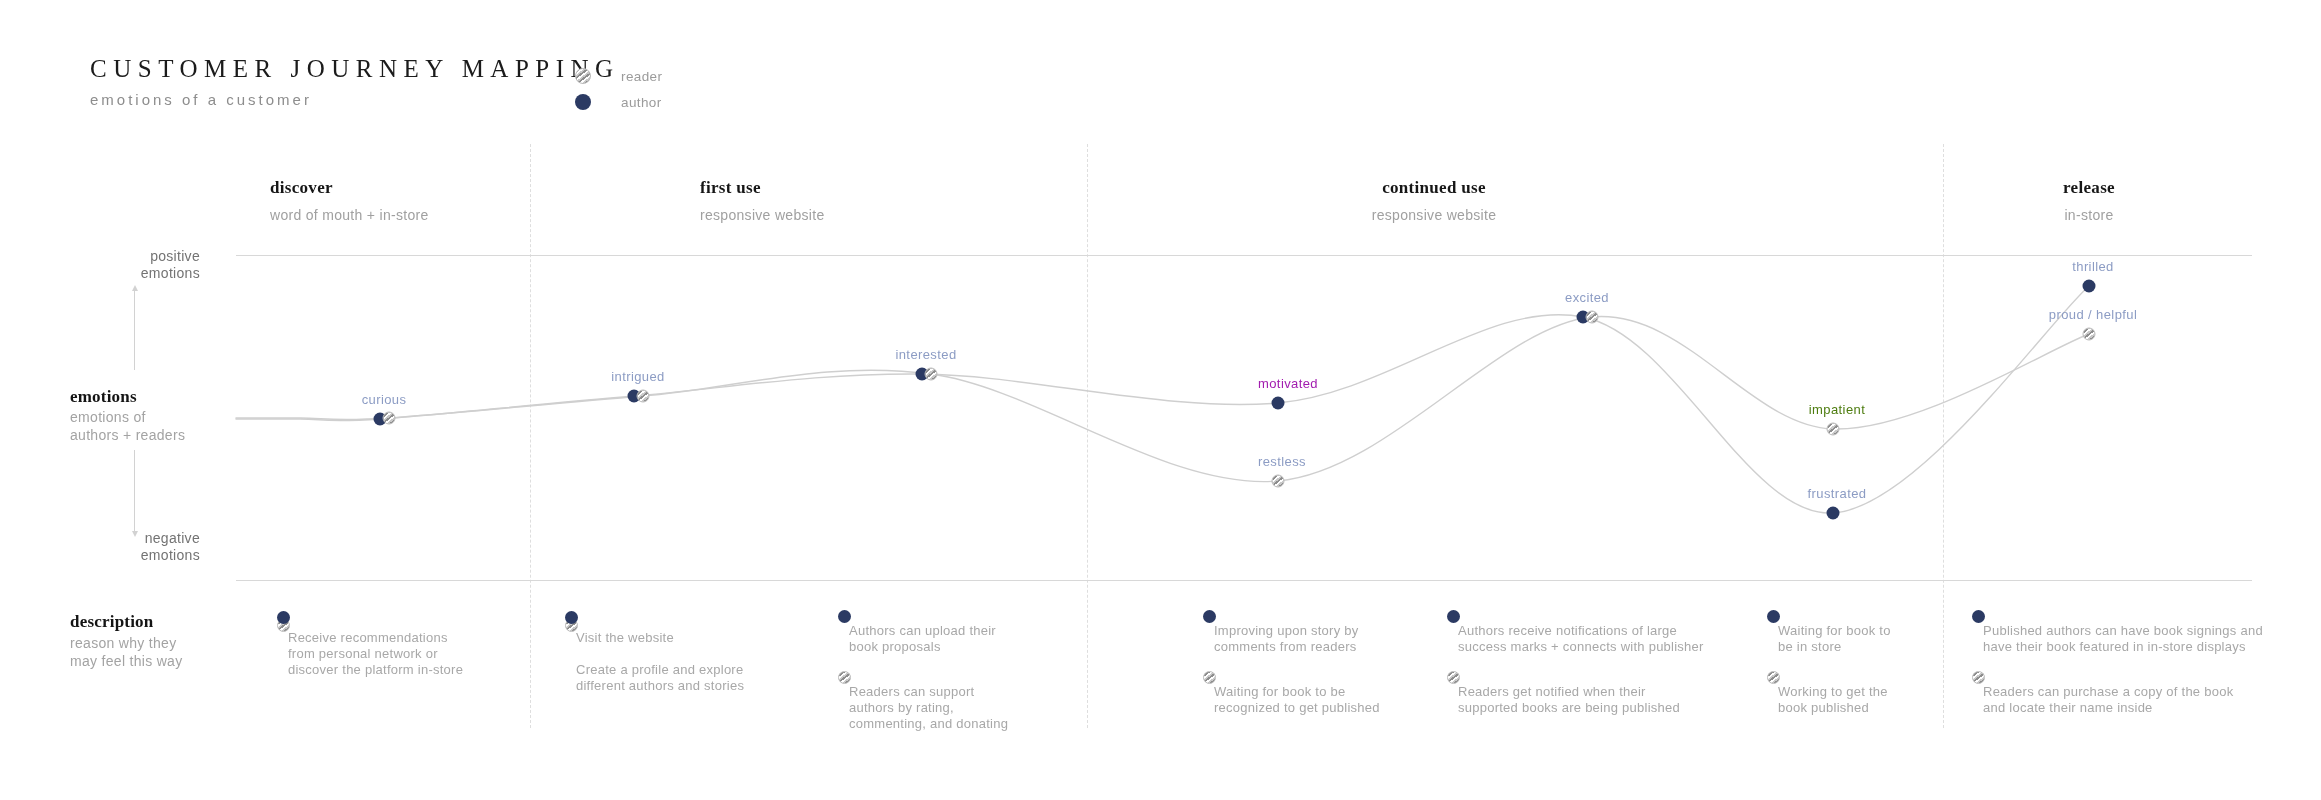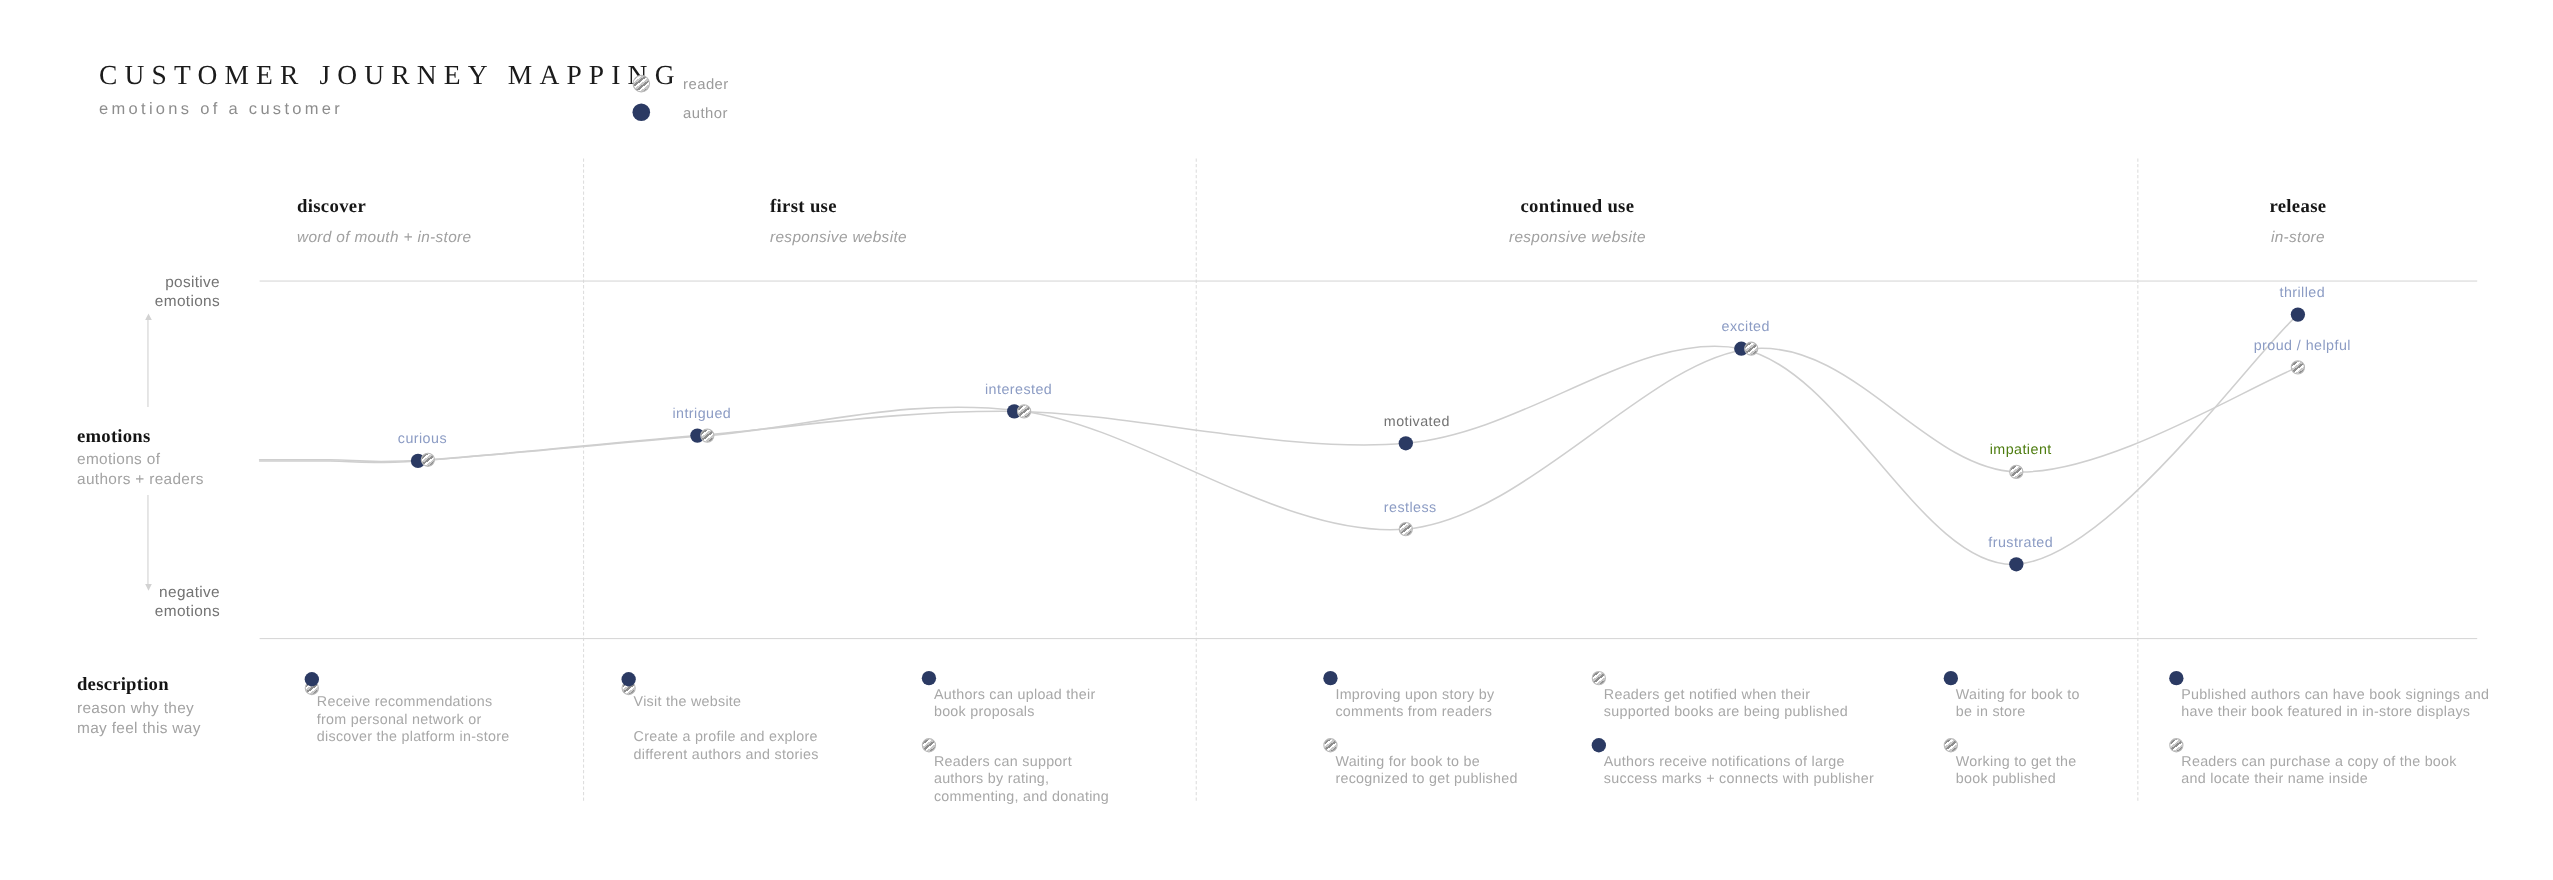--- a/index.html
+++ b/index.html
@@ -42,21 +42,21 @@
 
   
   .phase { position: absolute; top: 178px; }
   .phase-name {
     font-family: "Liberation Serif", serif;
     font-size: 17px; font-weight: bold; color: #161616;
     letter-spacing: .3px; white-space: nowrap;
   }
   .phase-sub {
     font-size: 14px; color: #a0a0a0; margin-top: 9px;
-    letter-spacing: .3px; white-space: nowrap; font-style: italic;
+    letter-spacing: .3px; white-space: nowrap;
   }
   .phase.center { text-align: center; transform: translateX(-50%); }
 
   
   .vsep {
     position: absolute; top: 144px; width: 0; height: 584px;
     border-left: 1px dashed #dedede;
   }
 
   
@@ -210,21 +210,21 @@
       </div>
       <div class="pt" style="left: 1833px; top: 429px;">
         <span class="mk mk-13 mk-reader" style="display: block;"></span>
       </div>
       <div class="pt" style="left: 2089px; top: 334px;">
         <span class="mk mk-13 mk-reader" style="display: block;"></span>
       </div>
       <div class="pt" style="left: 384px; top: 399px;"><span style="font-size: 13px; color: rgb(140, 156, 196); white-space: nowrap; letter-spacing: 0.4px;">curious</span></div>
       <div class="pt" style="left: 638px; top: 376px;"><span style="font-size: 13px; color: rgb(140, 156, 196); white-space: nowrap; letter-spacing: 0.4px;">intrigued</span></div>
       <div class="pt" style="left: 926px; top: 354px;"><span style="font-size: 13px; color: rgb(140, 156, 196); white-space: nowrap; letter-spacing: 0.4px; margin-top: 37px;">interested</span></div>
-      <div class="pt" style="left: 1282px; top: 383px;"><span style="font-size: 13px; color: #737373; white-space: nowrap; letter-spacing: 0.4px; margin-left: 12px;">motivated</span></div>
+      <div class="pt" style="left: 1282px; top: 383px;"><span style="font-size: 13px; color: #a21caf; white-space: nowrap; letter-spacing: 0.4px; margin-left: 12px;">motivated</span></div>
       <div class="pt" style="left: 1587px; top: 297px;"><span style="font-size: 13px; color: rgb(140, 156, 196); white-space: nowrap; letter-spacing: 0.4px;">excited</span></div>
       <div class="pt" style="left: 1837px; top: 493px;"><span style="font-size: 13px; color: rgb(140, 156, 196); white-space: nowrap; letter-spacing: 0.4px;">frustrated</span></div>
       <div class="pt" style="left: 2093px; top: 266px;"><span style="font-size: 13px; color: rgb(140, 156, 196); white-space: nowrap; letter-spacing: 0.4px;">thrilled</span></div>
       <div class="pt" style="left: 1282px; top: 461px;"><span style="font-size: 13px; color: rgb(140, 156, 196); white-space: nowrap; letter-spacing: 0.4px;">restless</span></div>
       <div class="pt" style="left: 1837px; top: 409px;"><span style="font-size: 13px; color: #4d7c0f; white-space: nowrap; letter-spacing: 0.4px;">impatient</span></div>
       <div class="pt" style="left: 2093px; top: 314px;"><span style="font-size: 13px; color: rgb(140, 156, 196); white-space: nowrap; letter-spacing: 0.4px;">proud / helpful</span></div>
     </div>
 
   <div id="desc-row">
       <div class="desc-group" style="left: 277px; width: 200px;">
@@ -270,29 +270,29 @@
 comments from readers</div>
         </div>
         <div class="desc-item">
           <span class="mk mk-13 mk-reader"></span>
           <div class="desc-text">Waiting for book to be
 recognized to get published</div>
         </div>
       </div>
       <div class="desc-group" style="left: 1447px; width: 270px;">
         <div class="desc-item">
+          <span class="mk mk-13 mk-author"></span>
+          <div class="desc-text">Authors receive notifications of large
+success marks + connects with publisher</div>
+        </div>
+        <div class="desc-item">
           <span class="mk mk-13 mk-reader"></span>
           <div class="desc-text">Readers get notified when their
 supported books are being published</div>
         </div>
-        <div class="desc-item">
-          <span class="mk mk-13 mk-author"></span>
-          <div class="desc-text">Authors receive notifications of large
-success marks + connects with publisher</div>
-        </div>
       </div>
       <div class="desc-group" style="left: 1767px; width: 160px;">
         <div class="desc-item">
           <span class="mk mk-13 mk-author"></span>
           <div class="desc-text">Waiting for book to
 be in store</div>
         </div>
         <div class="desc-item">
           <span class="mk mk-13 mk-reader"></span>
           <div class="desc-text">Working to get the

